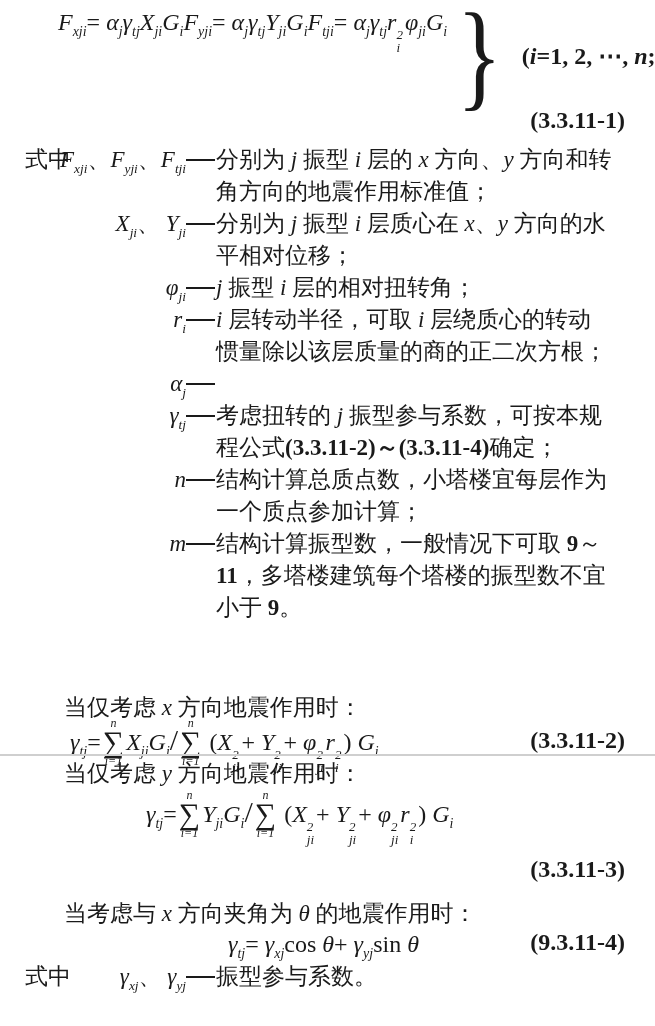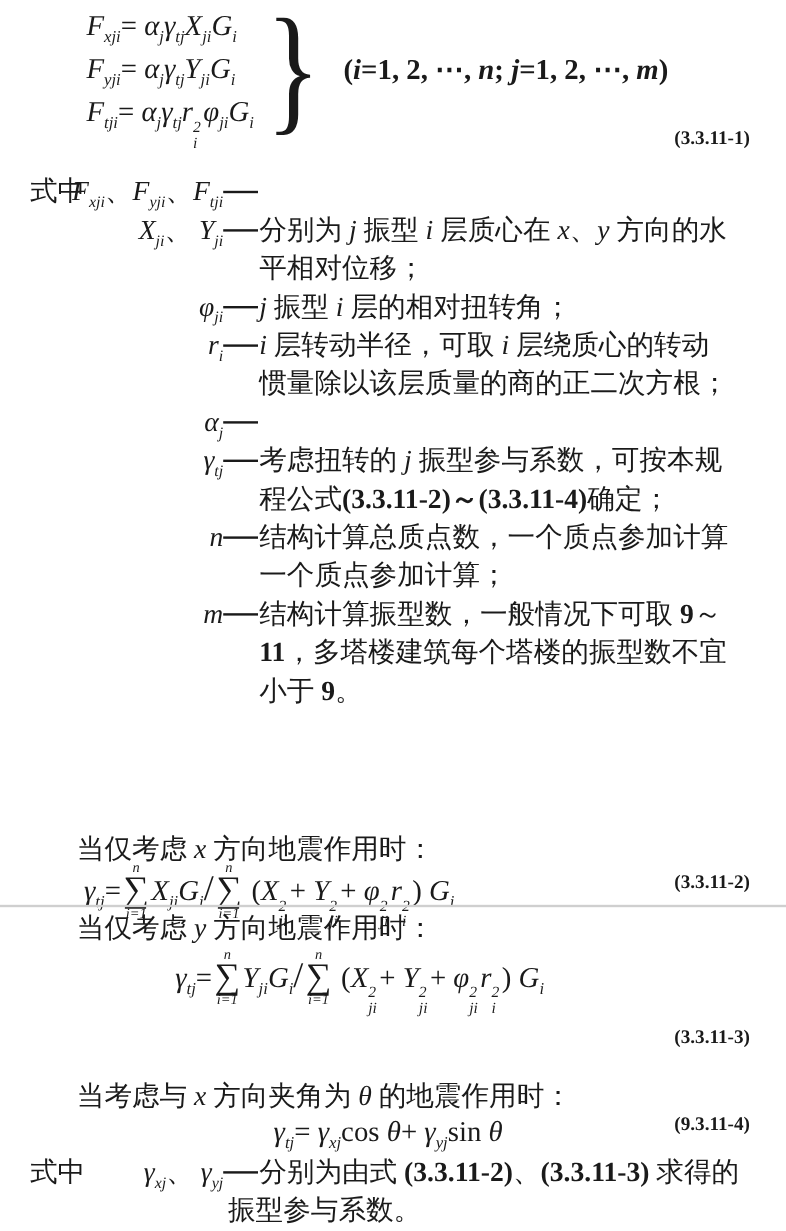--- a/index.html
+++ b/index.html
@@ -20,27 +20,27 @@
   m-a,m-b{display:block;}
   
   m-sum{display:inline-flex;flex-direction:column;align-items:center;
         vertical-align:middle;line-height:1;margin:0 2px;position:relative;top:-3px;}
   m-up,m-lo{display:block;font-size:12px;font-style:italic;line-height:1;}
   m-sg{display:block;font-size:30px;line-height:0.85;}
   m-fs{font-size:1.25em;}
 
   
   #eq-system{position:absolute;top:4px;left:58px;display:flex;align-items:stretch;}
-  .eq-rows{display:flex;flex-direction:column;font-size:24px;margin-left:14px;}
+  .eq-rows{display:flex;flex-direction:row;font-size:24px;}
   .eq-row{height:36px;line-height:36px;white-space:nowrap;}
   .brace{font-size:118px;line-height:104px;margin-left:4px;align-self:center;
          transform:scaleX(0.8);font-weight:400;}
   .condition{align-self:center;margin-left:14px;font-size:24px;white-space:nowrap;font-weight:bold;}
 
-  .eq-label{position:absolute;right:30px;font-size:16px;font-weight:700;white-space:nowrap;text-align:center;}
+  .eq-label{position:absolute;right:30px;font-size:24px;font-weight:700;white-space:nowrap;text-align:center;}
   #label1{top:107px;}
   #label2{top:727px;}
   #label3{top:856px;}
   #label4{top:929px;}
 
   
   .where{position:absolute;left:0;width:643px;font-size:23px;}
   #where1{top:144px;}
   #where2{top:961px;}
   .lead{position:absolute;left:25px;top:0;line-height:32px;}
@@ -82,20 +82,24 @@
     <div class="condition">(<i>i</i>=1, 2, ⋯, <i>n</i>; <i>j</i>=1, 2, ⋯, <i>m</i>)</div>
   </div>
   <div class="eq-label" id="label1">(3.3.11-1)</div>
 
   <div class="where" id="where1">
     <div class="lead">式中</div>
     <div class="rows">
   <div class="where-row">
     <div class="term"><i>F</i><sub>xji</sub>、<i>F</i><sub>yji</sub>、<i>F</i><sub>tji</sub></div>
     <div class="dash"></div>
+    <div class="desc">
+            <div class="desc-line">分别为 <i>j</i> 振型 <i>i</i> 层的 <i>x</i> 方向、<i>y</i> 方向和转</div>
+            <div class="desc-line">角方向的地震作用标准值；</div>
+          </div>
   </div>
 
   <div class="where-row">
     <div class="term"><i>X</i><sub>ji</sub>、 <i>Y</i><sub>ji</sub></div>
     <div class="dash"></div>
     <div class="desc">
             <div class="desc-line">分别为 <i>j</i> 振型 <i>i</i> 层质心在 <i>x</i>、<i>y</i> 方向的水</div>
             <div class="desc-line">平相对位移；</div>
           </div>
   </div>
@@ -128,21 +132,21 @@
     <div class="desc">
             <div class="desc-line">考虑扭转的 <i>j</i> 振型参与系数，可按本规</div>
             <div class="desc-line">程公式<b>(3.3.11-2)～(3.3.11-4)</b>确定；</div>
           </div>
   </div>
 
   <div class="where-row">
     <div class="term"><i>n</i></div>
     <div class="dash"></div>
     <div class="desc">
-            <div class="desc-line">结构计算总质点数，一个质点参加计算</div>
+            <div class="desc-line">结构计算总质点数，小塔楼宜每层作为</div>
             <div class="desc-line">一个质点参加计算；</div>
           </div>
   </div>
 
   <div class="where-row">
     <div class="term"><i>m</i></div>
     <div class="dash"></div>
     <div class="desc">
             <div class="desc-line">结构计算振型数，一般情况下可取 <b>9</b>～</div>
             <div class="desc-line"><b>11</b>，多塔楼建筑每个塔楼的振型数不宜</div>
@@ -208,19 +212,18 @@
 
   <div class="eq-line" id="eq4"><i>γ</i><sub>tj</sub>= <i>γ</i><sub>xj</sub>cos <i>θ</i>+ <i>γ</i><sub>yj</sub>sin <i>θ</i></div>
   <div class="eq-label" id="label4">(9.3.11-4)</div>
 
   <div class="where" id="where2">
     <div class="lead">式中</div>
     <div class="where-row">
       <div class="term"><i>γ</i><sub>xj</sub>、 <i>γ</i><sub>yj</sub></div>
       <div class="dash"></div>
       <div class="desc">
-          <div class="desc-line">分别为由式 <b>(3.3.11-2)</b>、<b>(3.3.11-3)</b> 求得的</div>
           <div class="desc-line">振型参与系数。</div>
         </div>
     </div>
   </div>
 
 </div>
 
 </body></html>

